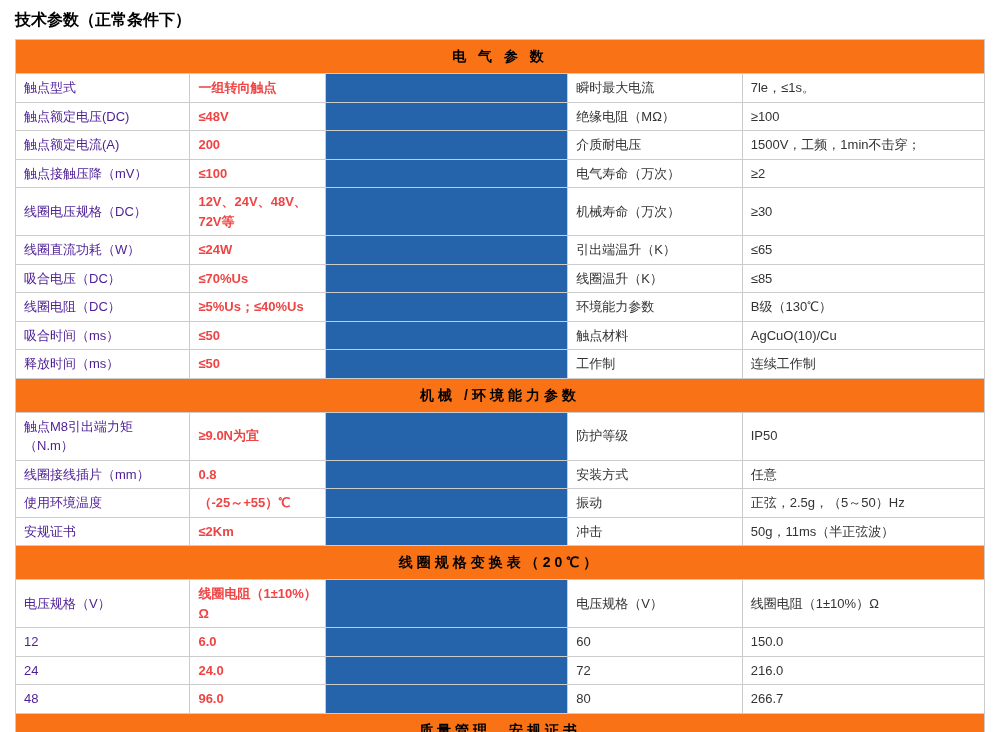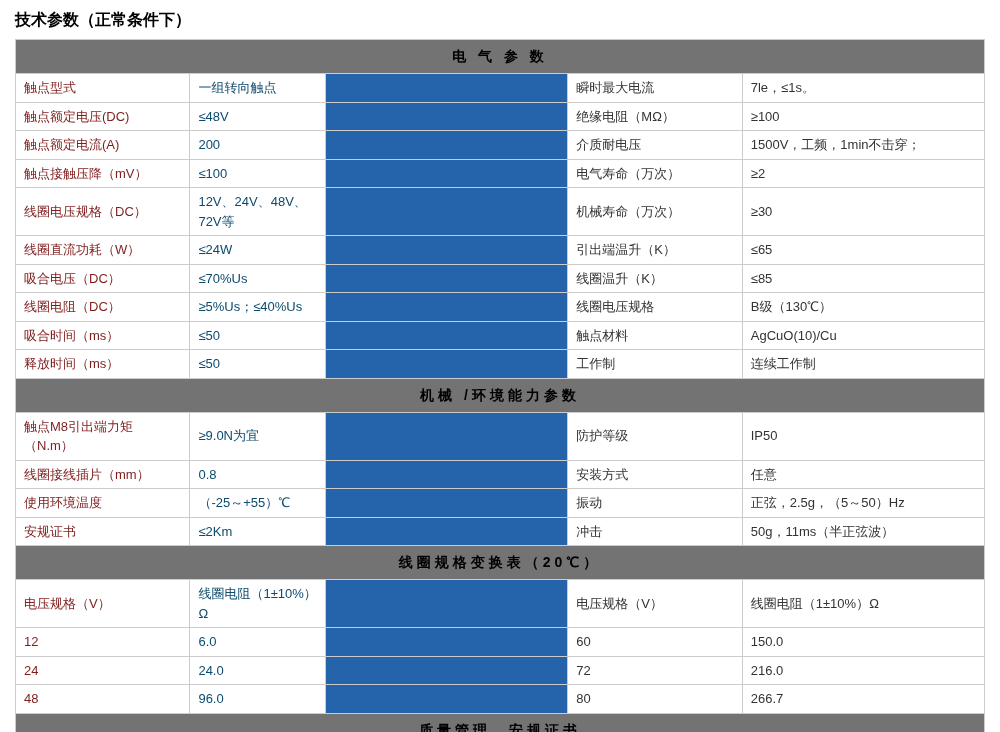--- a/index.html
+++ b/index.html
@@ -22,36 +22,37 @@
       border: 1px solid #ccc;
     }
     .spec-table td, .spec-table th {
       border: 1px solid #ccc;
       padding: 4px 8px;
       vertical-align: middle;
       line-height: 1.5;
     }
     .section-header {
       text-align: center;
-      background: #737373;
+      background: #f97316;
       font-weight: bold;
       font-size: 14px;
       letter-spacing: 4px;
       color: #000;
     }
     .section-header td {
       padding: 6px 8px;
     }
     .label-col {
       width: 18%;
-      color: #7f1d1d;
+      color: #4c1d95;
     }
     .value-col {
       width: 14%;
-      color: #0c4a6e;
+      color: #ef4444;
+      font-weight: bold;
     }
     .divider-col {
       width: 1px;
       background: #2563aa;
       padding: 0;
       border-left: 2px solid #2563aa;
       border-right: 2px solid #2563aa;
     }
     .mid-label {
       width: 18%;
@@ -118,21 +119,21 @@
     <td class="label-col">吸合电压（DC）</td>
     <td class="value-col">≤70%Us</td>
     <td class="divider-col"></td>
     <td class="mid-label">线圈温升（K）</td>
     <td class="mid-value">≤85</td>
   </tr>
   <tr>
     <td class="label-col">线圈电阻（DC）</td>
     <td class="value-col">≥5%Us；≤40%Us</td>
     <td class="divider-col"></td>
-    <td class="mid-label">线圈电压规格</td>
+    <td class="mid-label">环境能力参数</td>
     <td class="mid-value">B级（130℃）</td>
   </tr>
   <tr>
     <td class="label-col">吸合时间（ms）</td>
     <td class="value-col">≤50</td>
     <td class="divider-col"></td>
     <td class="mid-label">触点材料</td>
     <td class="mid-value">AgCuO(10)/Cu</td>
   </tr>
   <tr>

